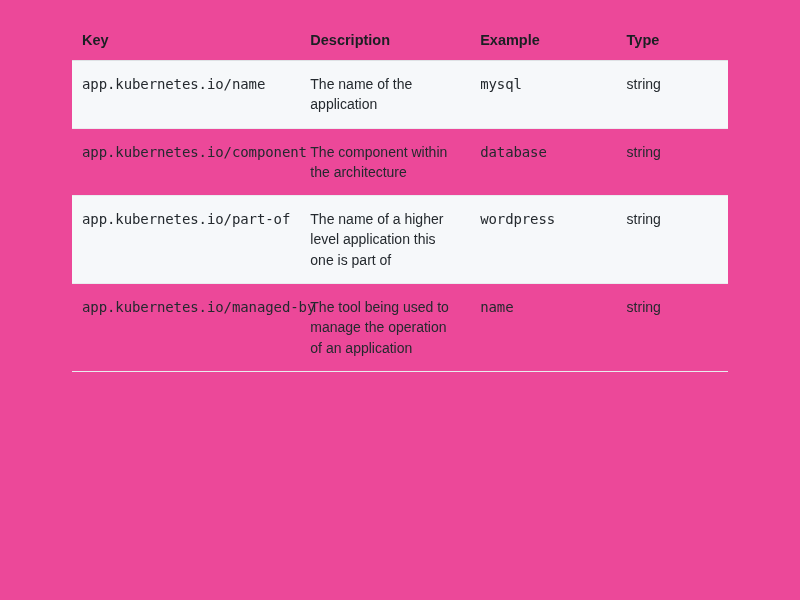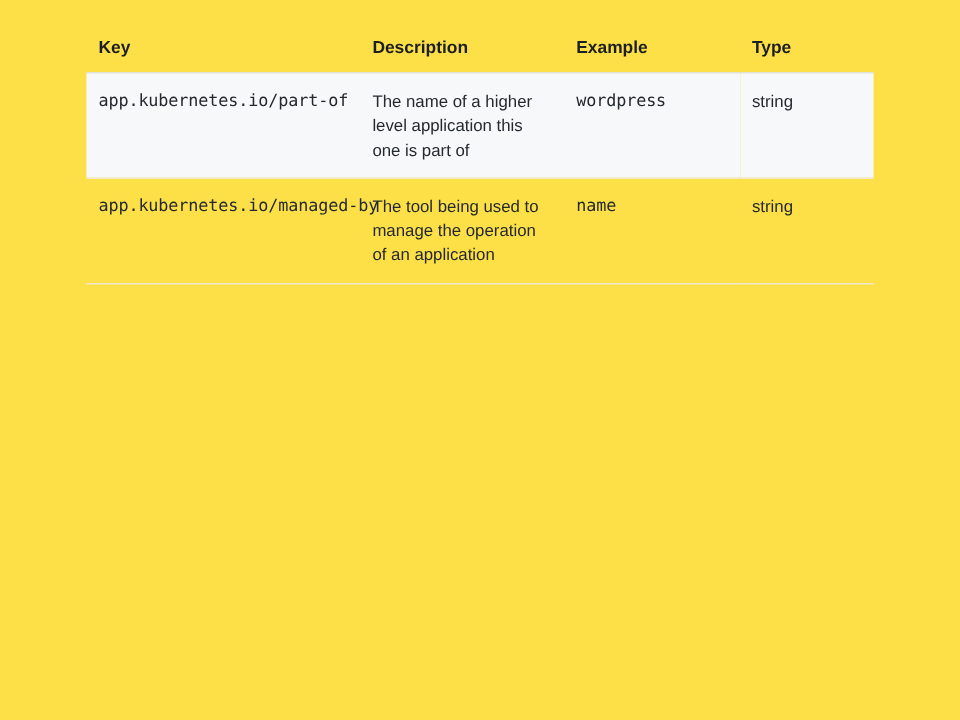--- a/index.html
+++ b/index.html
@@ -9,21 +9,21 @@
     height: 600px;
     background: #ffffff;
     font-family: "Liberation Sans", sans-serif;
     color: #24292e;
   }
   .page {
     width: 800px;
     height: 600px;
     box-sizing: border-box;
     padding: 24px 72px 0 72px;
-    background: #fde047;
+    background: #ec4899;
   }
   table.doc-table {
     width: 100%;
     border-collapse: collapse;
     table-layout: fixed;
   }
   table.doc-table thead th {
     text-align: left;
     font-size: 14.5px;
     font-weight: bold;
@@ -67,23 +67,35 @@
     <thead>
       <tr>
         <th class="col-key">Key</th>
         <th class="col-desc">Description</th>
         <th class="col-ex">Example</th>
         <th class="col-type">Type</th>
       </tr>
     </thead>
     <tbody>
 
+      <tr class="shaded">
+        <td class="mono">app.kubernetes.io/name</td>
+        <td><span>The name of the application</span></td>
+        <td class="mono">mysql</td>
+        <td>string</td>
+      </tr>
 
 
 
+      <tr>
+        <td class="mono">app.kubernetes.io/component</td>
+        <td><span>The component within the architecture</span></td>
+        <td class="mono">database</td>
+        <td>string</td>
+      </tr>
 
       <tr class="shaded">
         <td class="mono">app.kubernetes.io/part-of</td>
         <td><span>The name of a higher level application this one is part of</span></td>
         <td class="mono">wordpress</td>
         <td>string</td>
       </tr>
 
       <tr>
         <td class="mono">app.kubernetes.io/managed-by</td>

